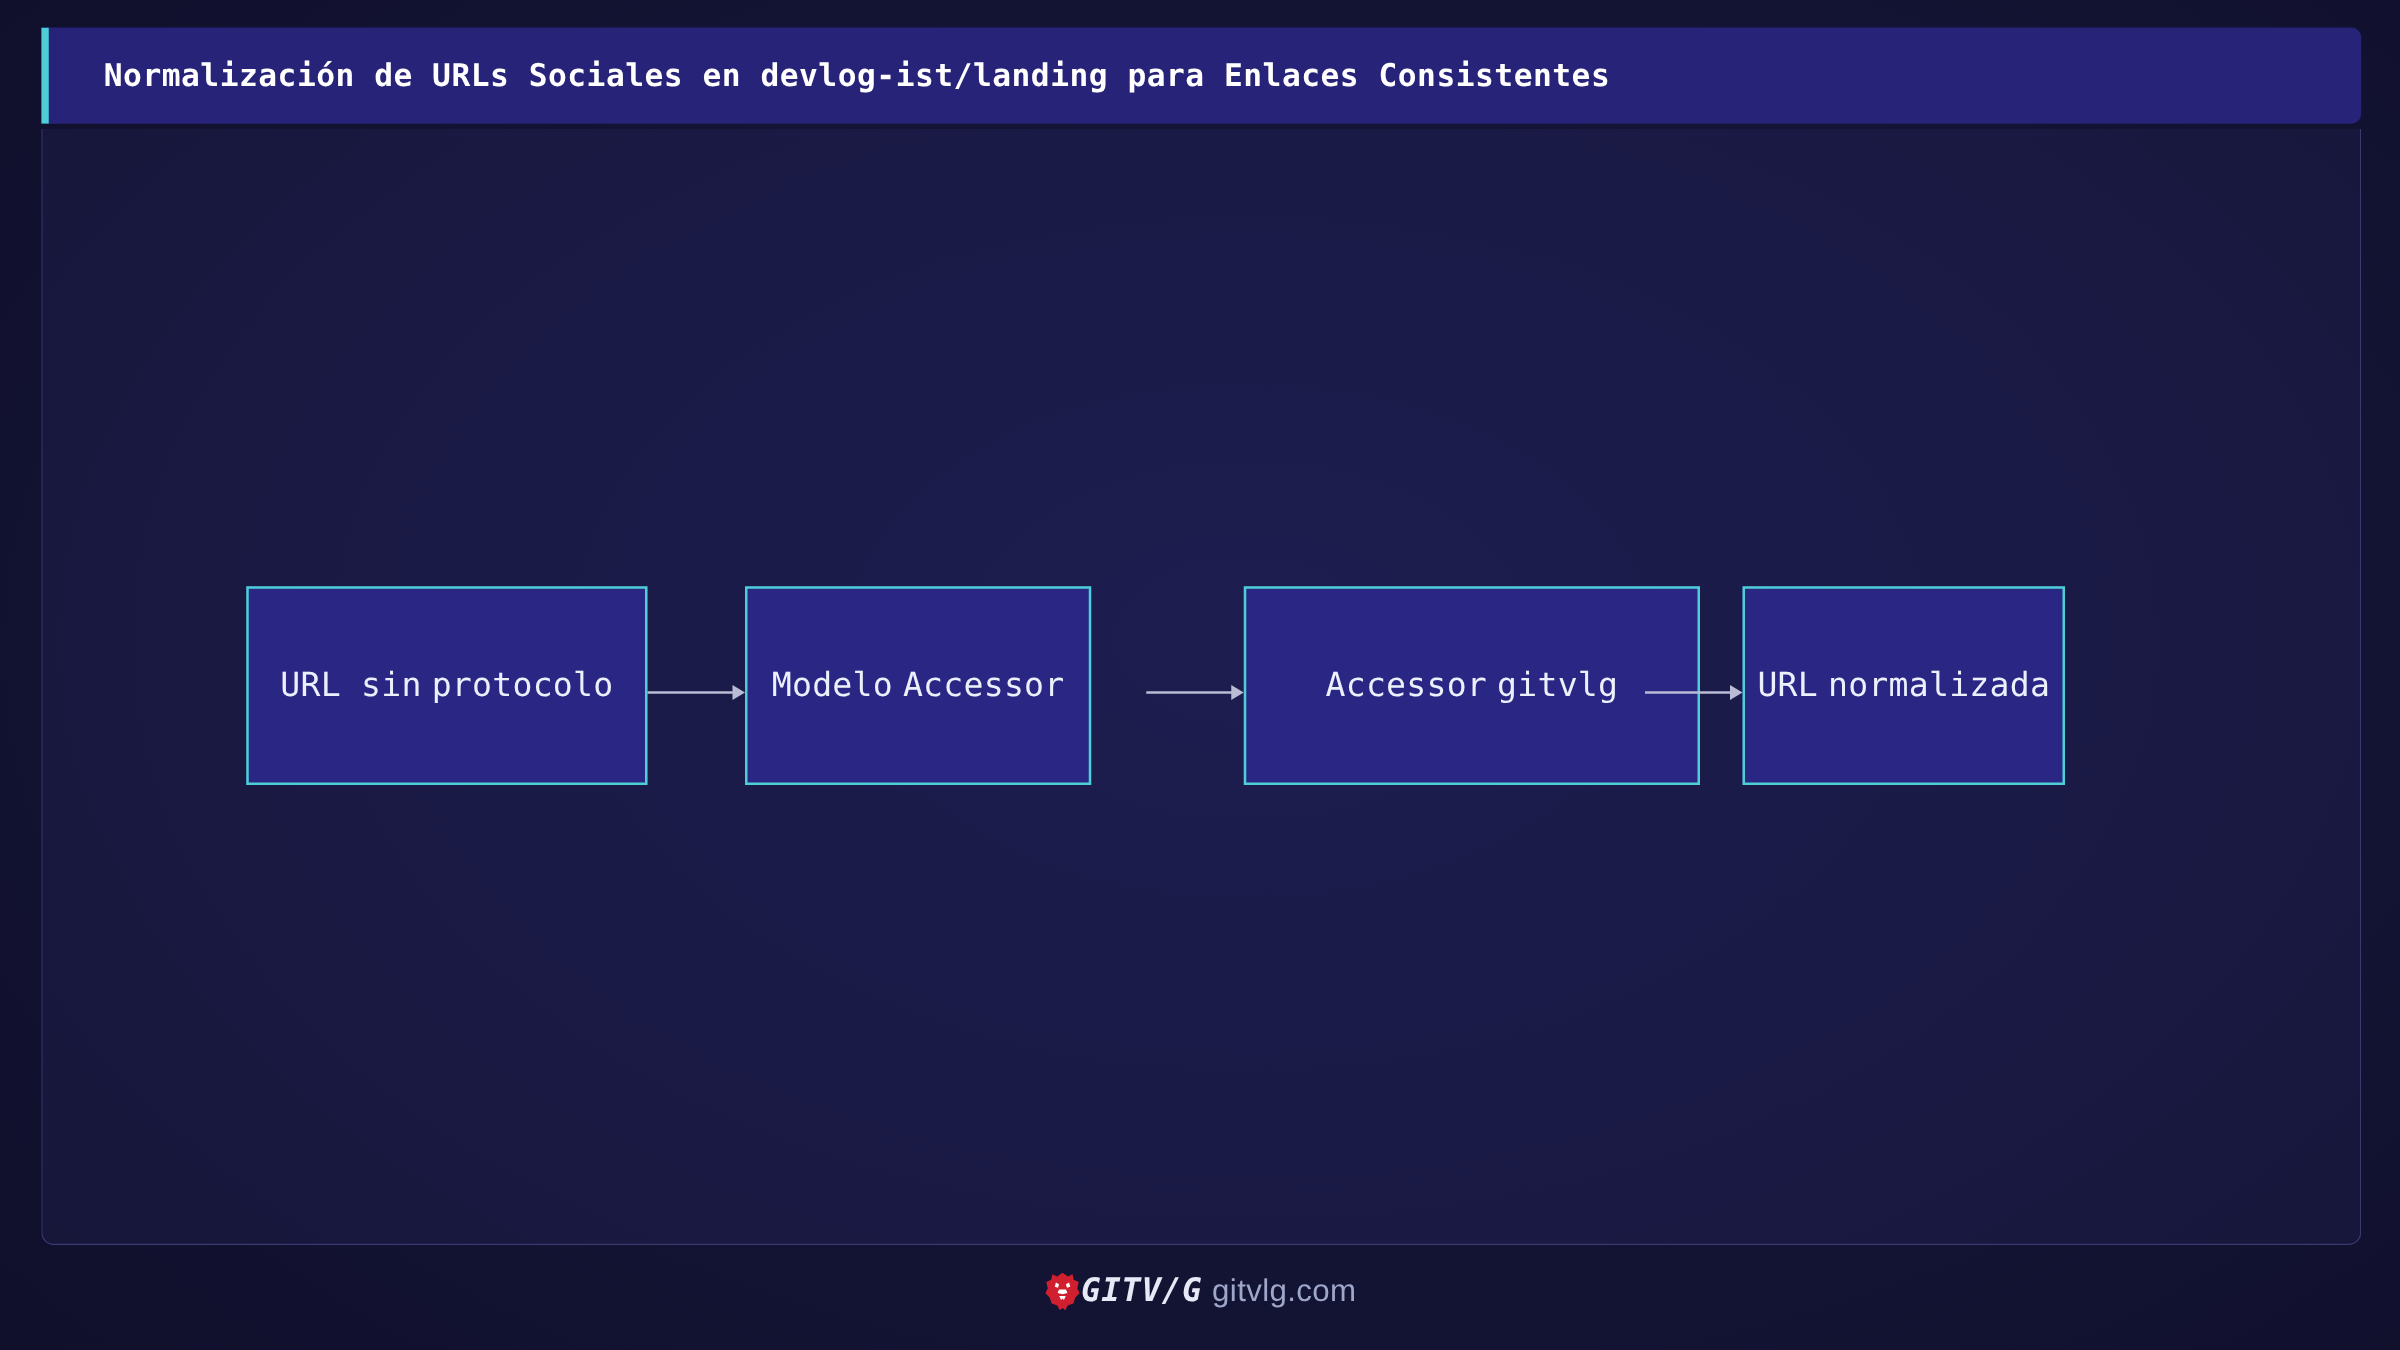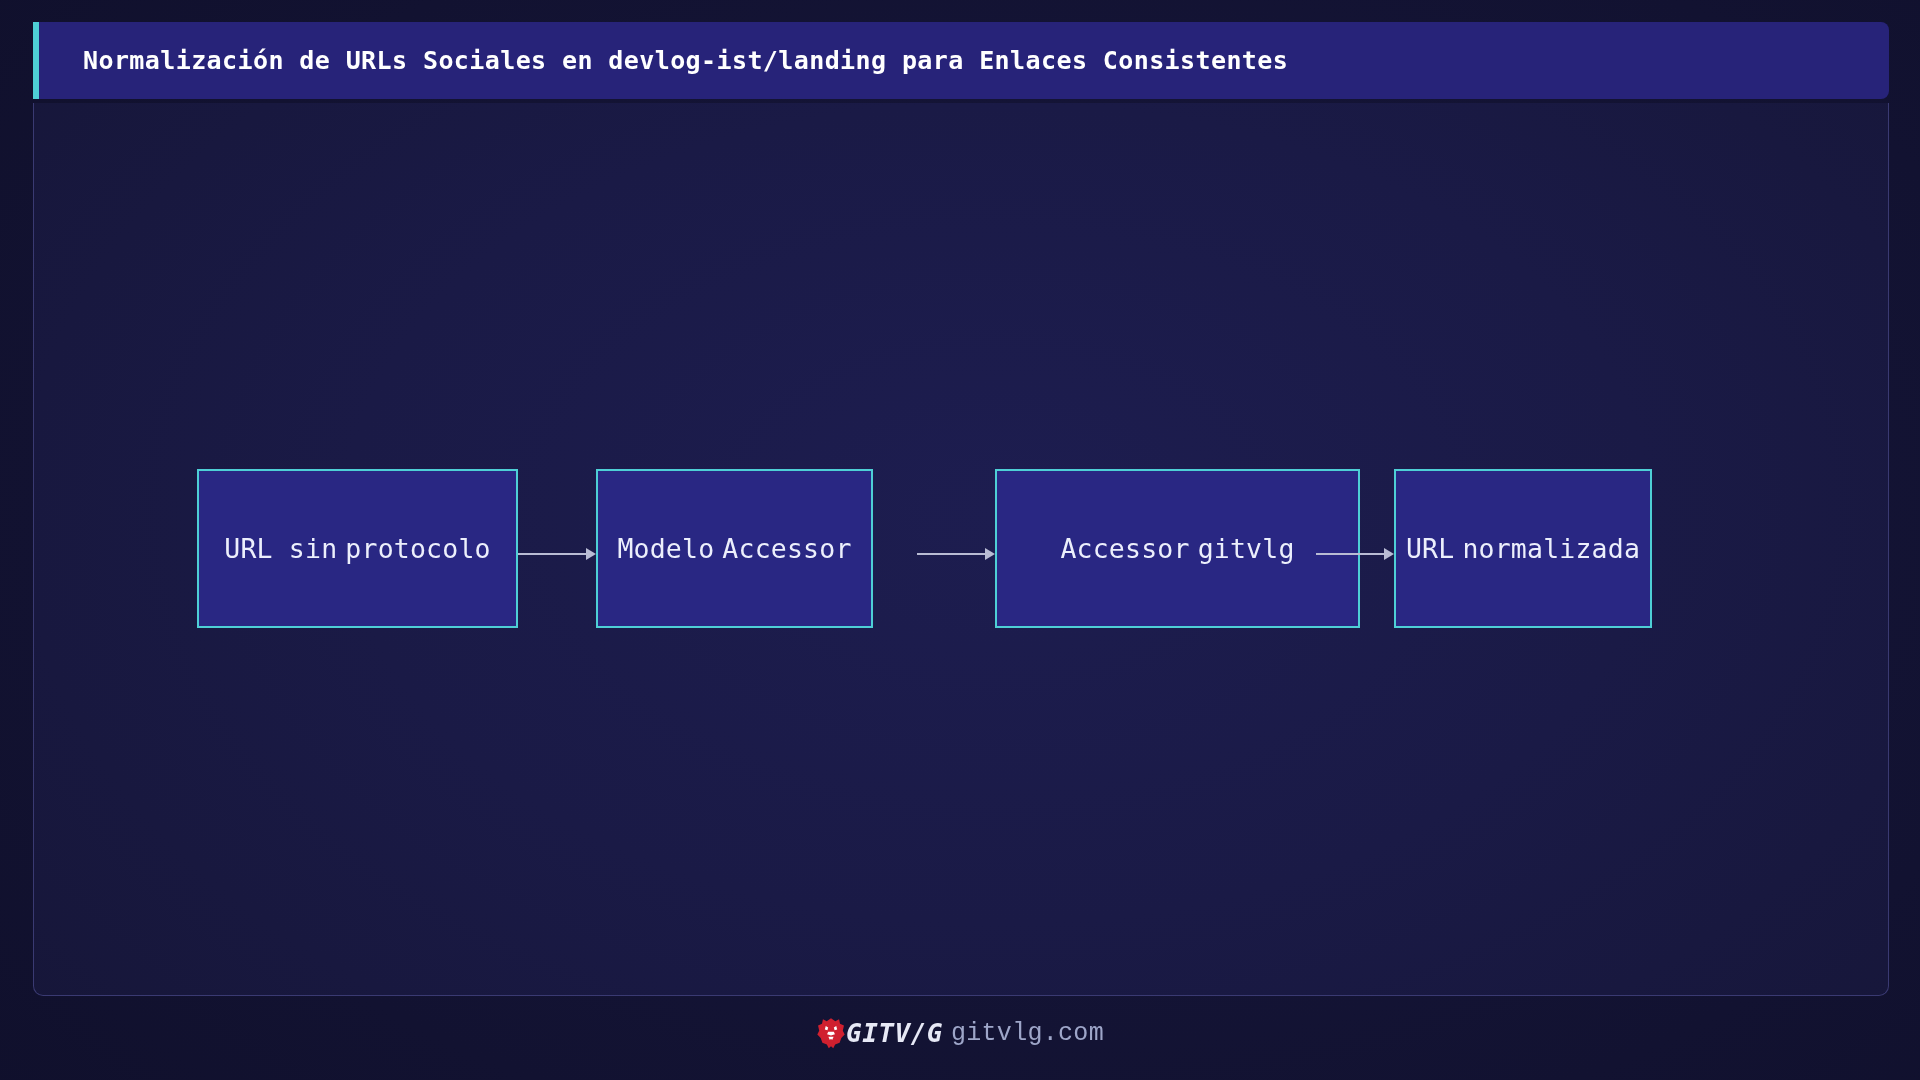--- a/index.html
+++ b/index.html
@@ -150,21 +150,21 @@
   .footer-logo { width: 30px; height: 32px; display: block; }
   .footer-brand {
     font-family: "DejaVu Sans Mono", monospace;
     font-weight: bold;
     font-style: italic;
     font-size: 26px;
     color: #e7e9f6;
     letter-spacing: 0.5px;
   }
   .footer-url {
-    font-family: Liberation Mono, monospace;
+    font-family: Liberation Sans, sans-serif;
     font-size: 25px;
     color: #9ea6c9;
     letter-spacing: 0.3px;
     margin-left: 8px;
   }
 </style>
 </head>
 <body>
 
 <div class="slide">

